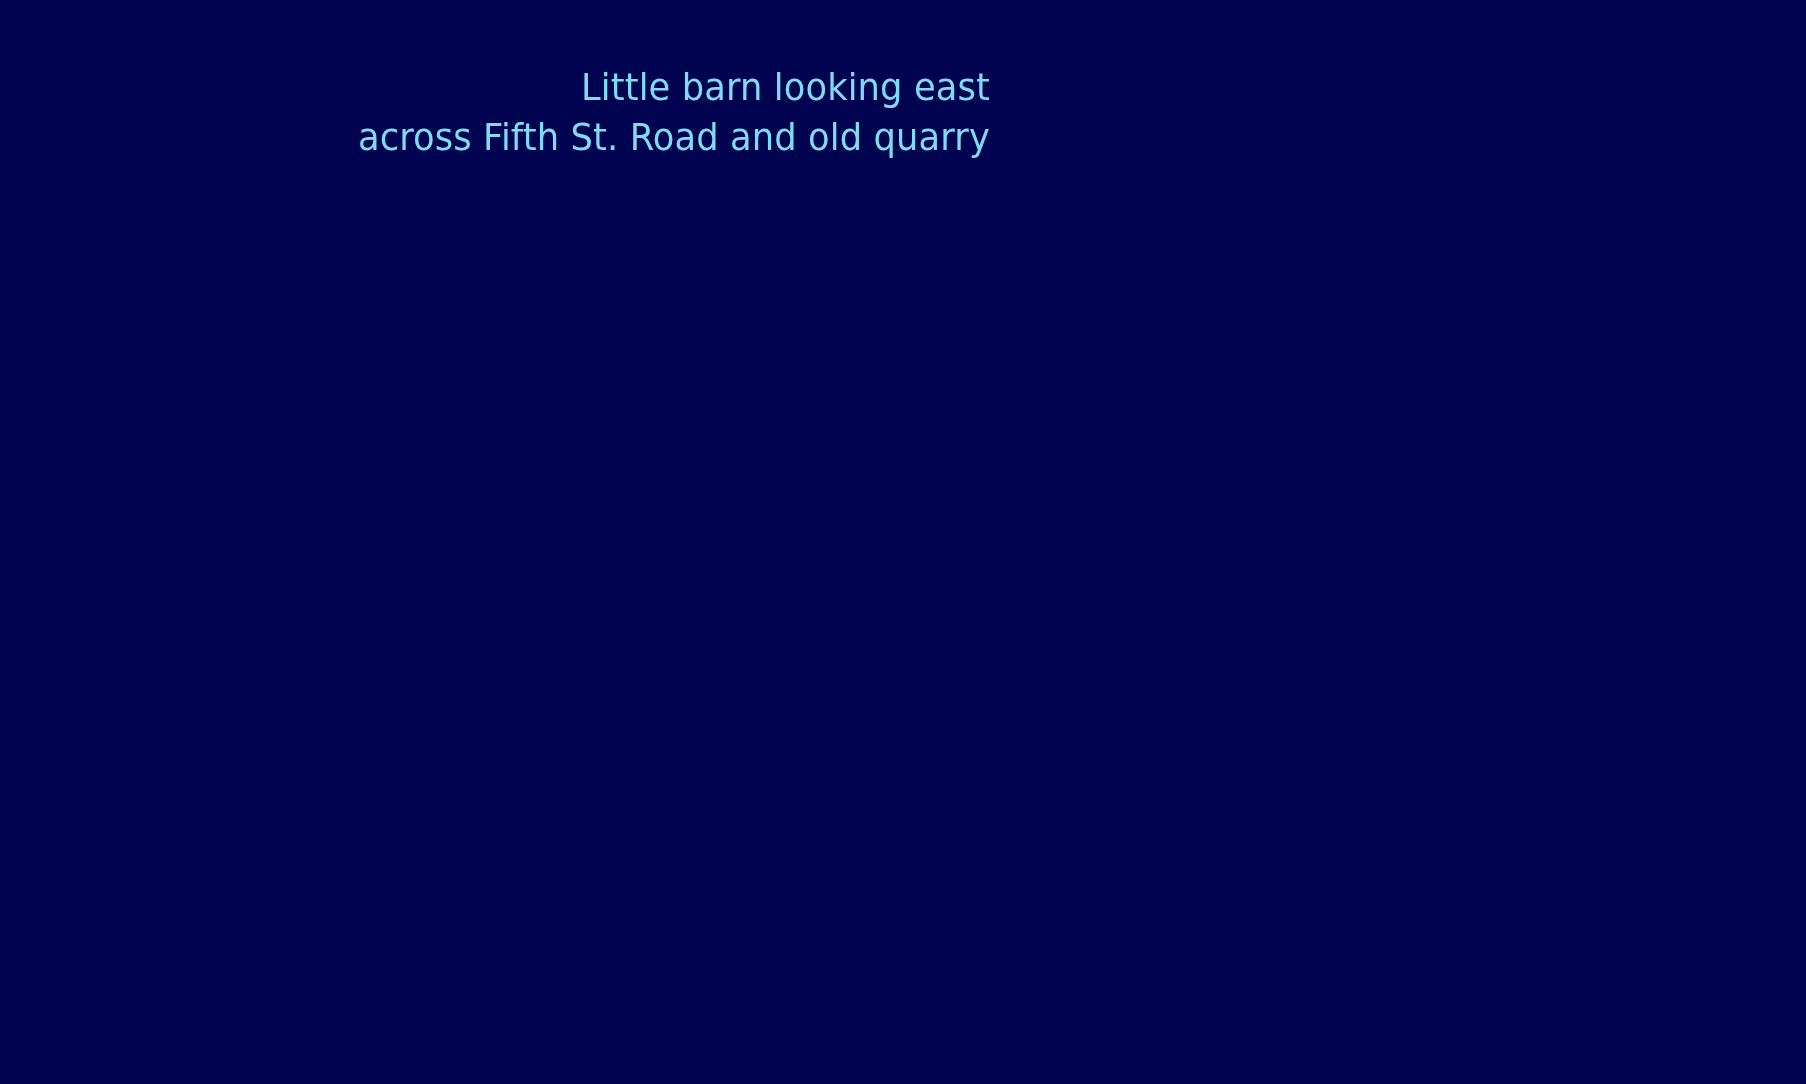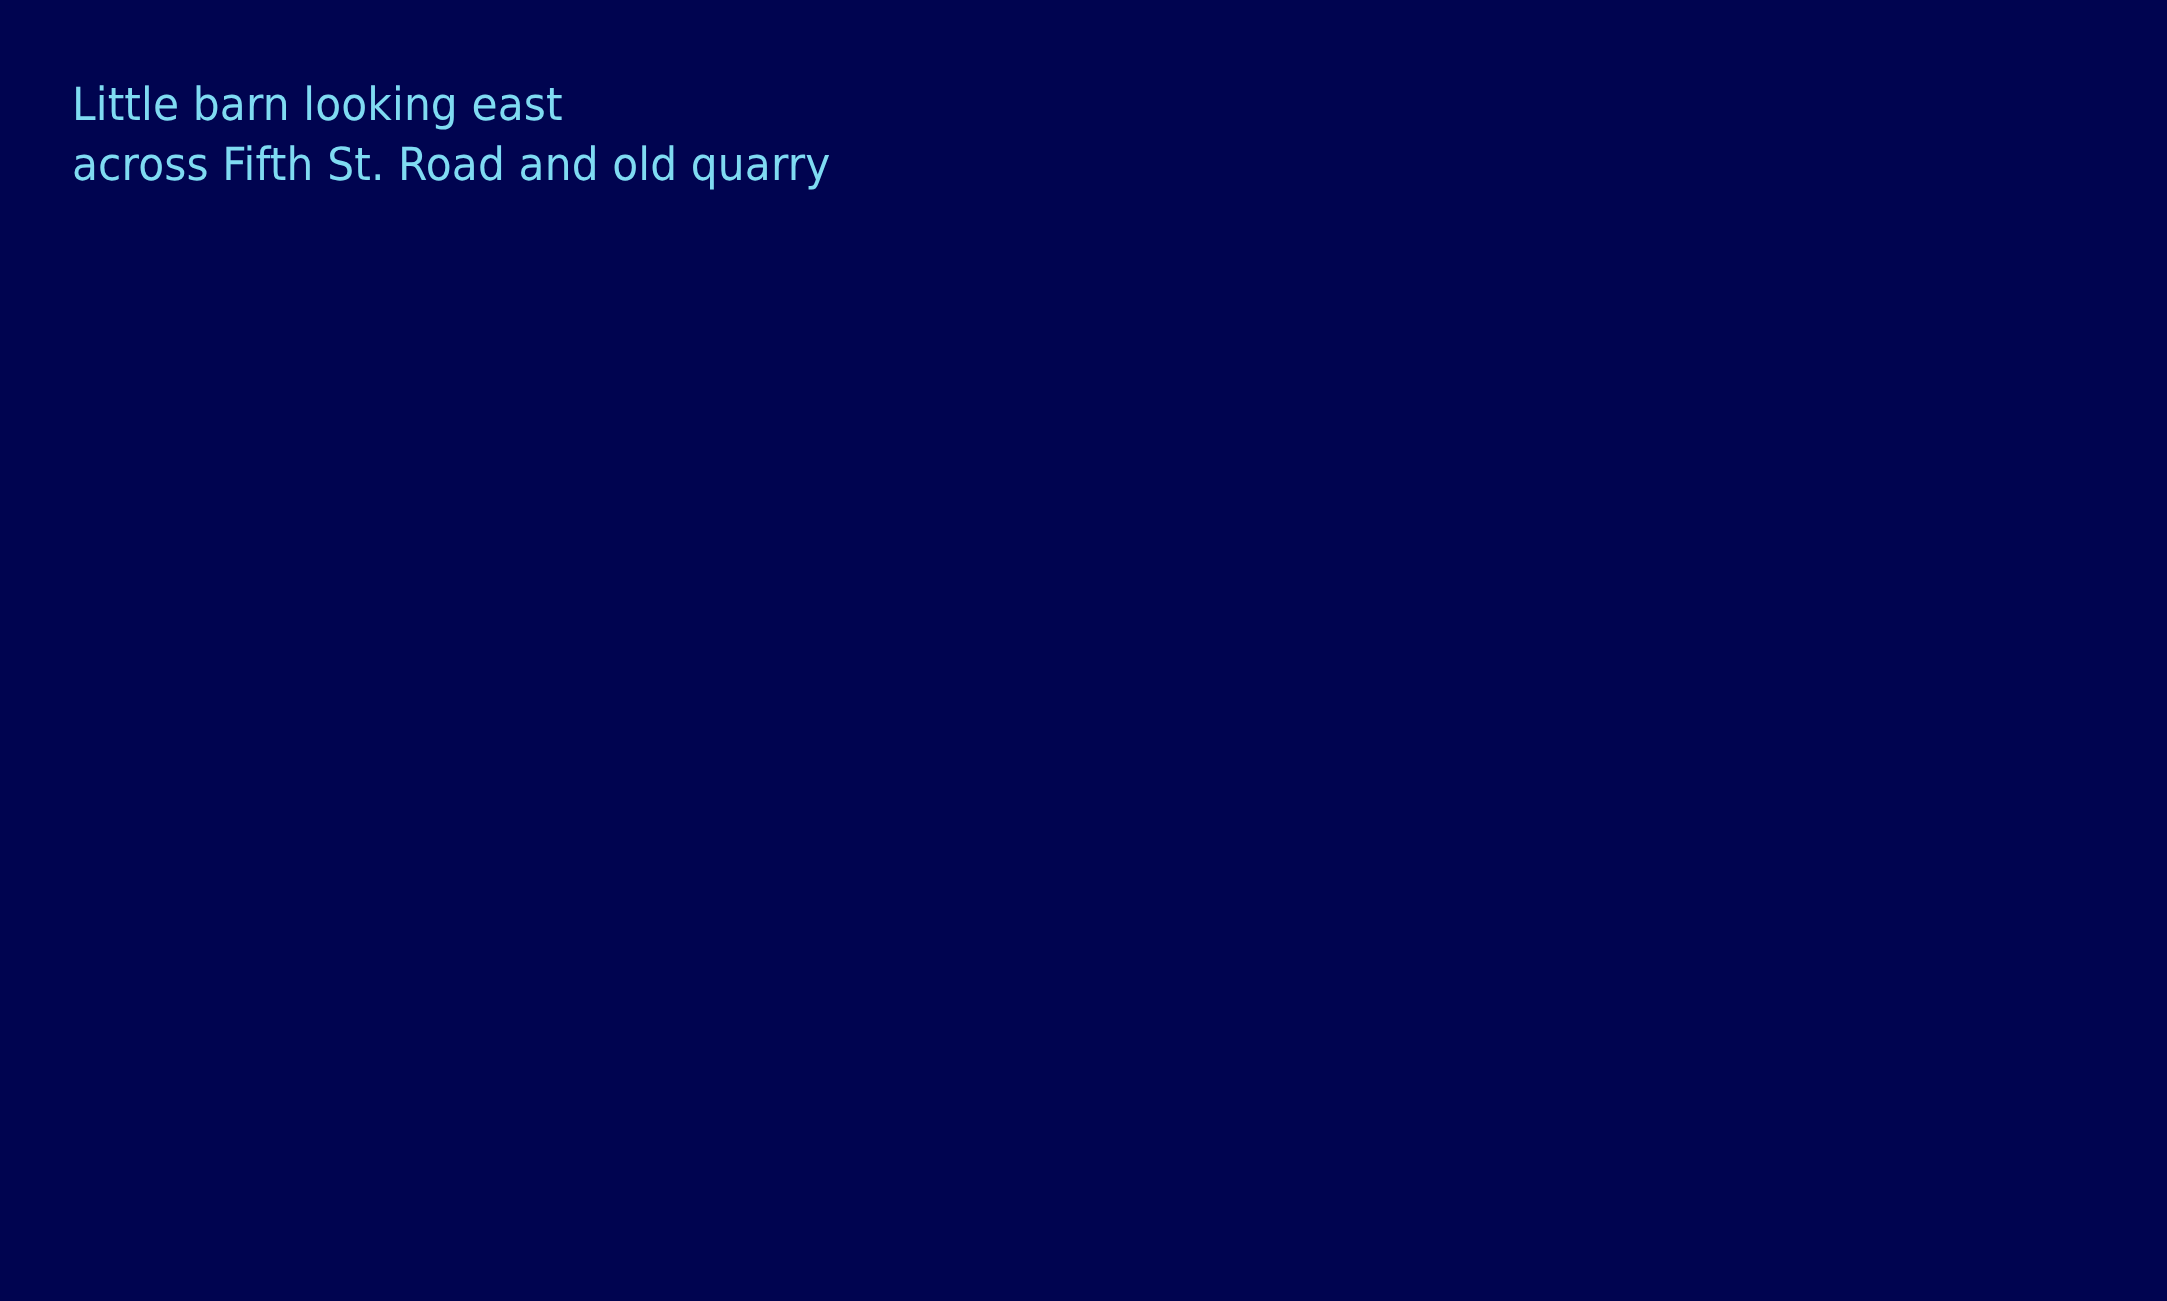--- a/index.html
+++ b/index.html
@@ -18,20 +18,21 @@
     width: 1806px;
     height: 1084px;
     background-color: #000450;
     box-sizing: border-box;
   }
   #caption-block {
     position: absolute;
     left: 60px;
     top: 62px;
     width: 1000px;
+    text-align: right;
   }
   .caption-line {
     display: block;
     color: #7fdbf2;
     font-family: "DejaVu Sans", "Liberation Sans", sans-serif;
     font-size: 38px;
     font-weight: 400;
     line-height: 50px;
     letter-spacing: 0.1px;
     white-space: pre;

